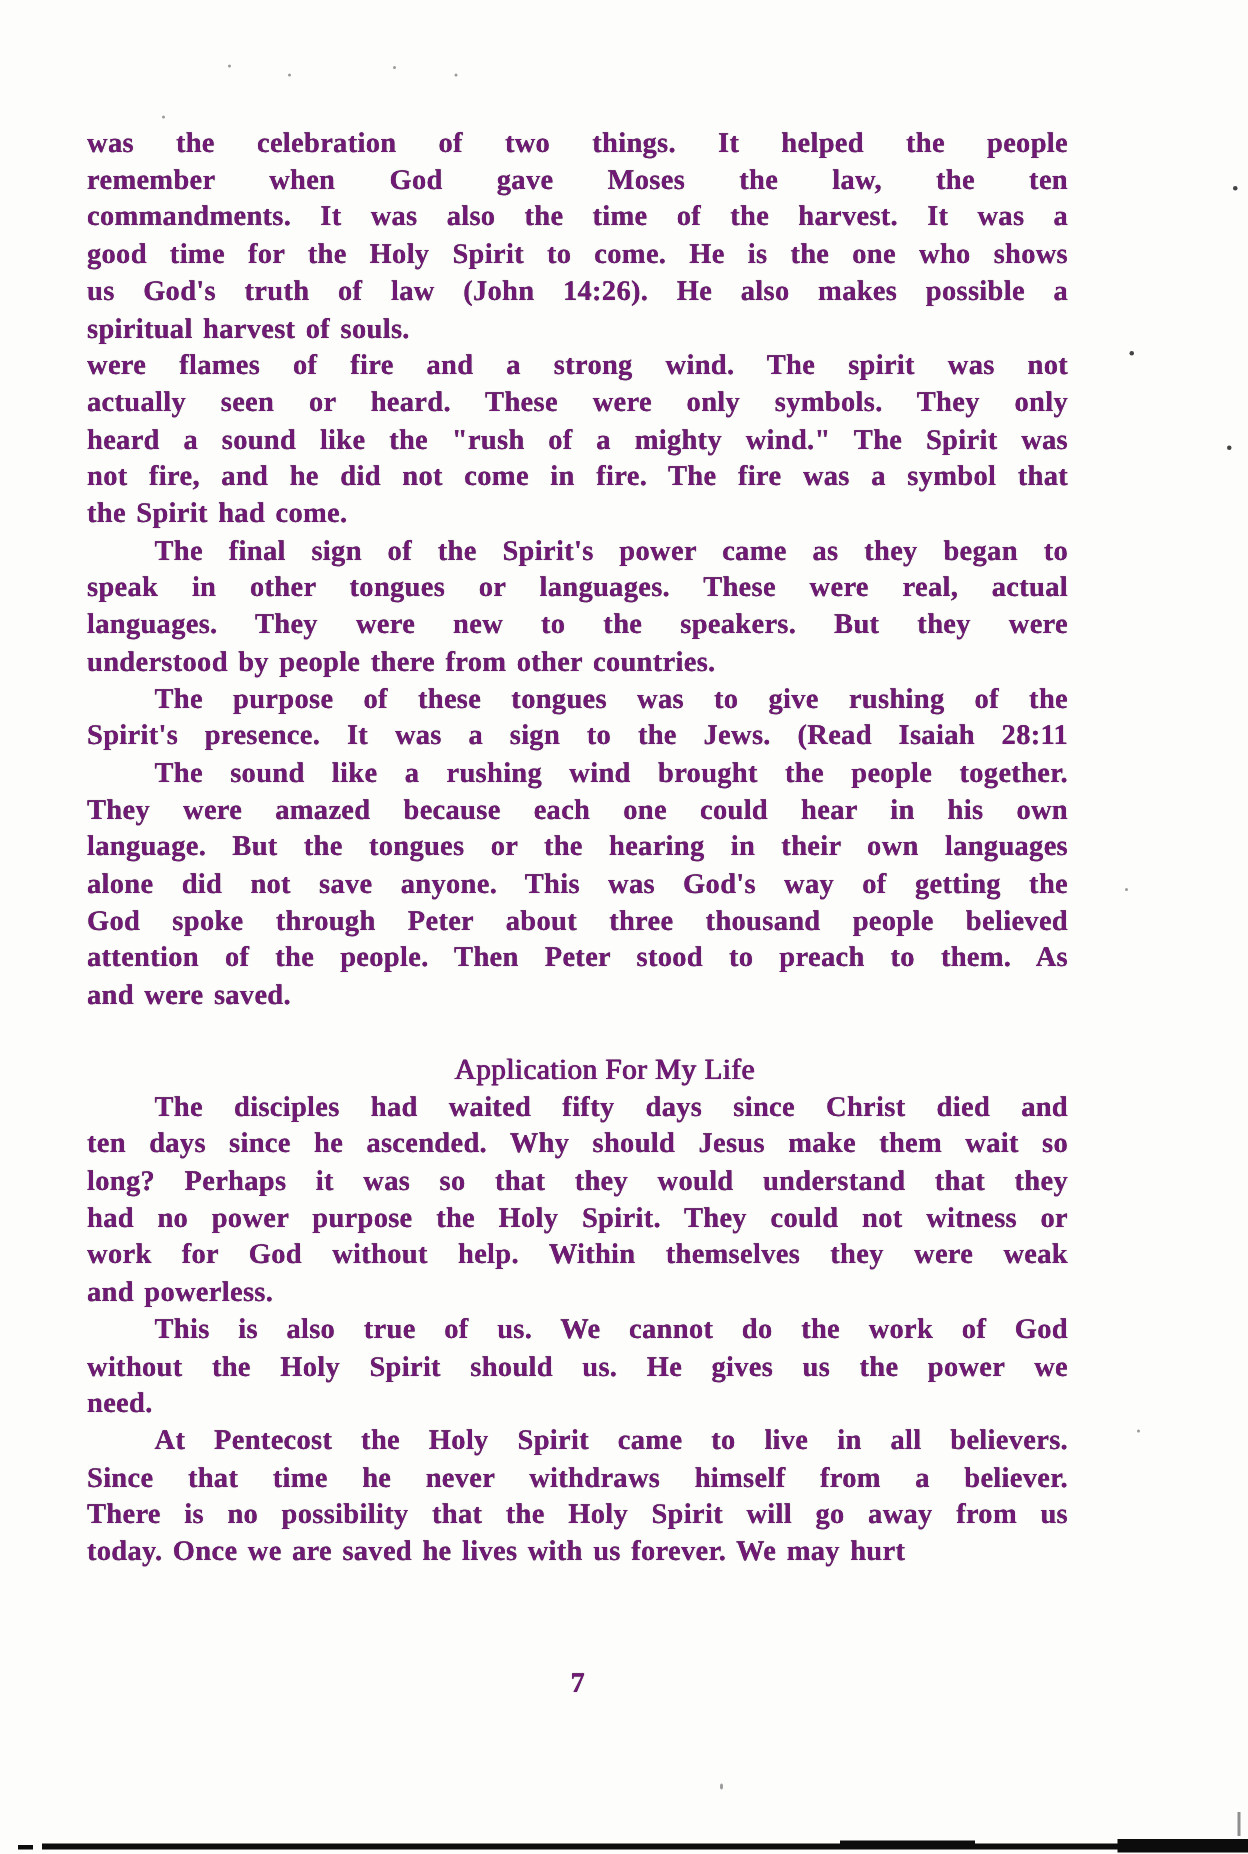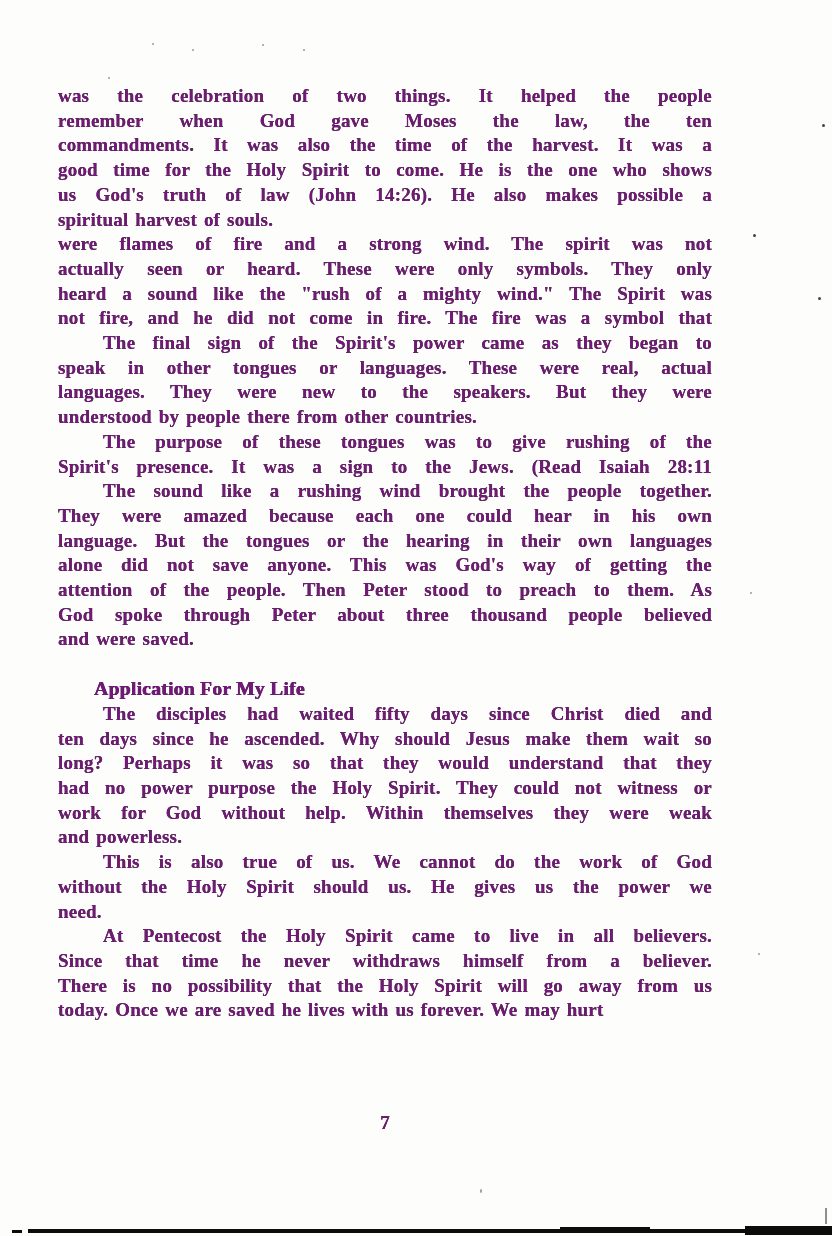--- a/index.html
+++ b/index.html
@@ -31,25 +31,25 @@
     word-spacing: 2px;
     text-align: justify;
     text-align-last: justify;
     white-space: normal;
     text-shadow: 0 0 0.45px rgba(10,10,10,0.85);
   }
   .line.last { text-align-last: left; }
   .line.indent { text-indent: 45px; }
   .heading {
     font-size: 19.5px;
-    font-weight: 700;
+    font-weight: 400;
     line-height: 24.7px;
     letter-spacing: 0.3px;
     margin-top: 25px;
-    text-align: left;
+    text-align: center;
     text-shadow: 0.6px 0 0 currentColor, 0 0 0.5px rgba(0,0,0,0.9);
     margin-left: 36px;
   }
   .page-number {
     position: absolute;
     left: 58px;
     top: 1112px;
     width: 654px;
     text-align: center;
     font-size: 19px;
@@ -84,38 +84,39 @@
         <div class="line">commandments. It was also the time of the harvest. It was a</div>
         <div class="line">good time for the Holy Spirit to come. He is the one who shows</div>
         <div class="line">us God's truth of law (John 14:26). He also makes possible a</div>
         <div class="line last">spiritual harvest of souls.</div>
       </div>
       <div class="para">
         <div class="line">were flames of fire and a strong wind. The spirit was not</div>
         <div class="line">actually seen or heard. These were only symbols. They only</div>
         <div class="line">heard a sound like the "rush of a mighty wind." The Spirit was</div>
         <div class="line">not fire, and he did not come in fire. The fire was a symbol that</div>
+        <div class="line last">the Spirit had come.</div>
       </div>
       <div class="para">
         <div class="line indent">The final sign of the Spirit's power came as they began to</div>
         <div class="line">speak in other tongues or languages. These were real, actual</div>
         <div class="line">languages. They were new to the speakers. But they were</div>
         <div class="line last">understood by people there from other countries.</div>
       </div>
       <div class="para">
         <div class="line indent">The purpose of these tongues was to give rushing of the</div>
         <div class="line">Spirit's presence. It was a sign to the Jews. (Read Isaiah 28:11</div>
       </div>
       <div class="para">
         <div class="line indent">The sound like a rushing wind brought the people together.</div>
         <div class="line">They were amazed because each one could hear in his own</div>
         <div class="line">language. But the tongues or the hearing in their own languages</div>
         <div class="line">alone did not save anyone. This was God's way of getting the</div>
+        <div class="line">God spoke through Peter about three thousand people believed</div>
         <div class="line">attention of the people. Then Peter stood to preach to them. As</div>
-        <div class="line">God spoke through Peter about three thousand people believed</div>
         <div class="line last">and were saved.</div>
       </div>
       <div class="heading">Application For My Life</div>
       <div class="para">
         <div class="line indent">The disciples had waited fifty days since Christ died and</div>
         <div class="line">ten days since he ascended. Why should Jesus make them wait so</div>
         <div class="line">long? Perhaps it was so that they would understand that they</div>
         <div class="line">had no power purpose the Holy Spirit. They could not witness or</div>
         <div class="line">work for God without help. Within themselves they were weak</div>
         <div class="line last">and powerless.</div>

